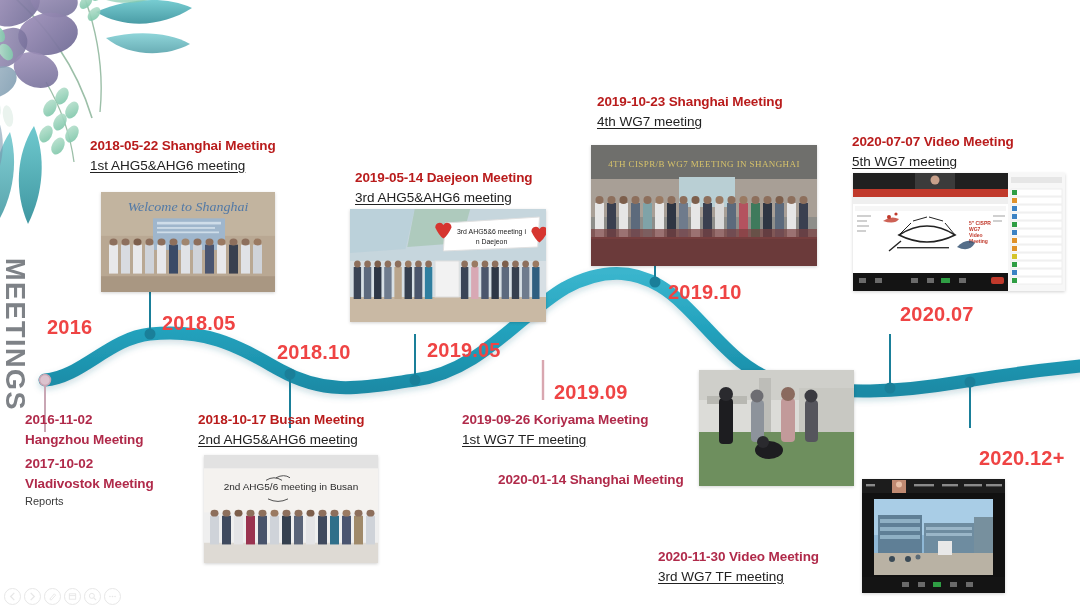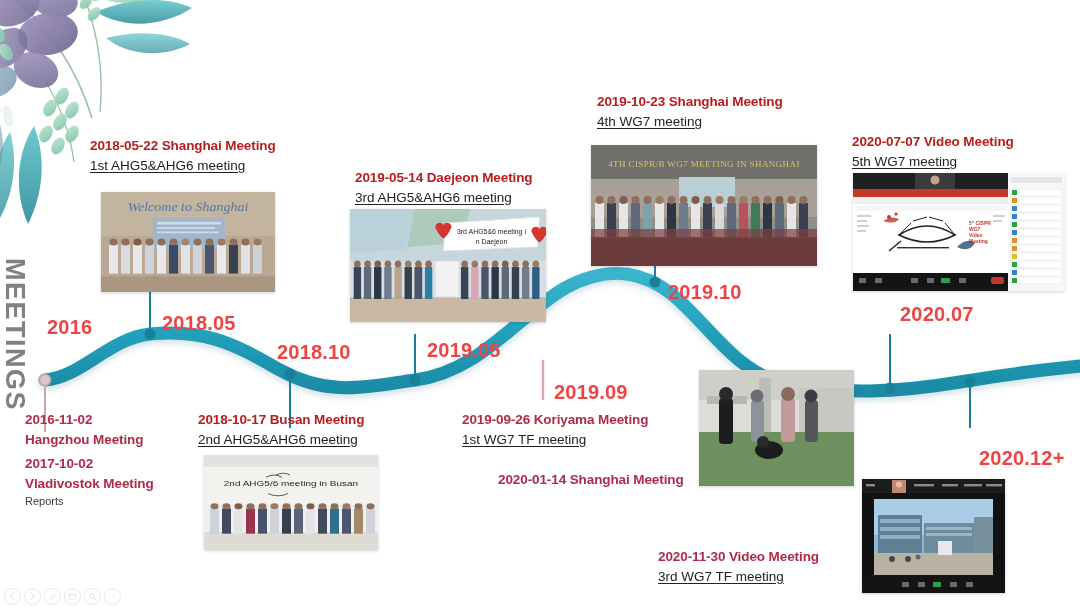--- a/index.html
+++ b/index.html
@@ -270,21 +270,21 @@
         <rect x="152" y="60" width="9" height="33" fill="#cfd3d9"></rect>
           <circle cx="156.5" cy="57" r="4" fill="#9a7a62"></circle>
       </g>
     </svg>
   </div>
 
   <div class="meeting-block" style="left:198px; top:410px;">
     <div class="meeting-title teal">2018-10-17 Busan Meeting</div>
     <div class="meeting-sub">2nd AHG5&amp;AHG6 meeting</div>
   </div>
-  <div class="photo" style="left:204px; top:455px; width:174px; height:95px;">
+  <div class="photo" style="left:204px; top:455px; width:174px; height:108px;">
     <svg viewBox="0 0 174 128" preserveAspectRatio="none">
       <rect width="174" height="128" fill="#efefef"></rect>
       <rect x="0" y="0" width="174" height="16" fill="#e2e2e2"></rect>
       <rect x="0" y="16" width="174" height="52" fill="#f4f2ef"></rect>
       <text x="87" y="42" font-family="Liberation Sans, sans-serif" font-size="10" fill="#2b2b2b" text-anchor="middle">2nd AHG5/6 meeting in Busan</text>
       <path d="M62 30 q8 -6 16 0 M72 27 q8 -5 14 0" stroke="#444" stroke-width="1" fill="none"></path>
       <path d="M64 52 q10 6 20 0" stroke="#444" stroke-width="1" fill="none"></path>
       <rect x="0" y="104" width="174" height="24" fill="#dedad4"></rect>
       <g>
         <rect x="6" y="72" width="9" height="34" fill="#cfd3d9"></rect>

